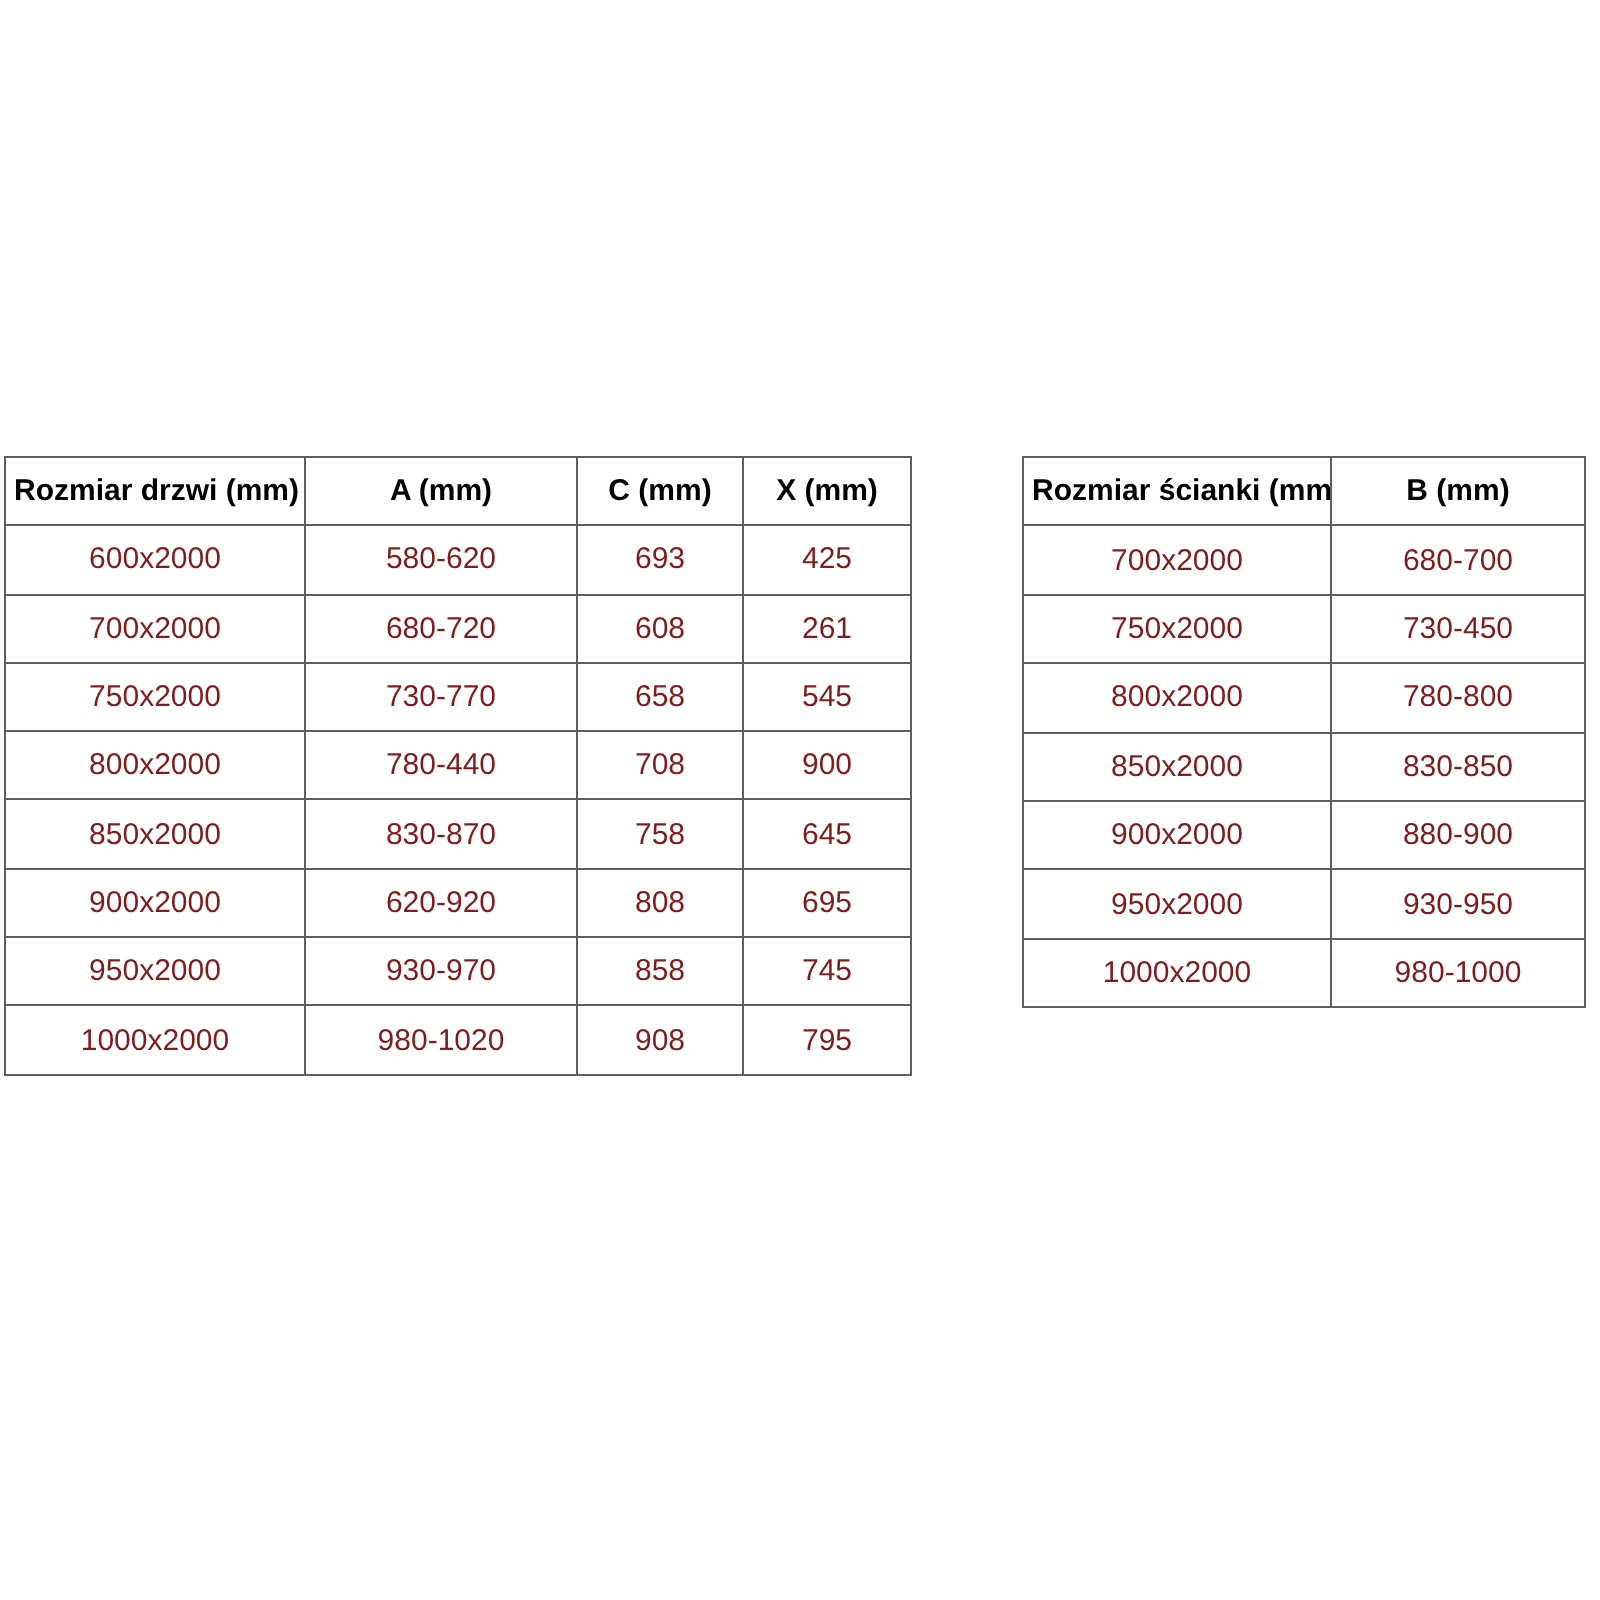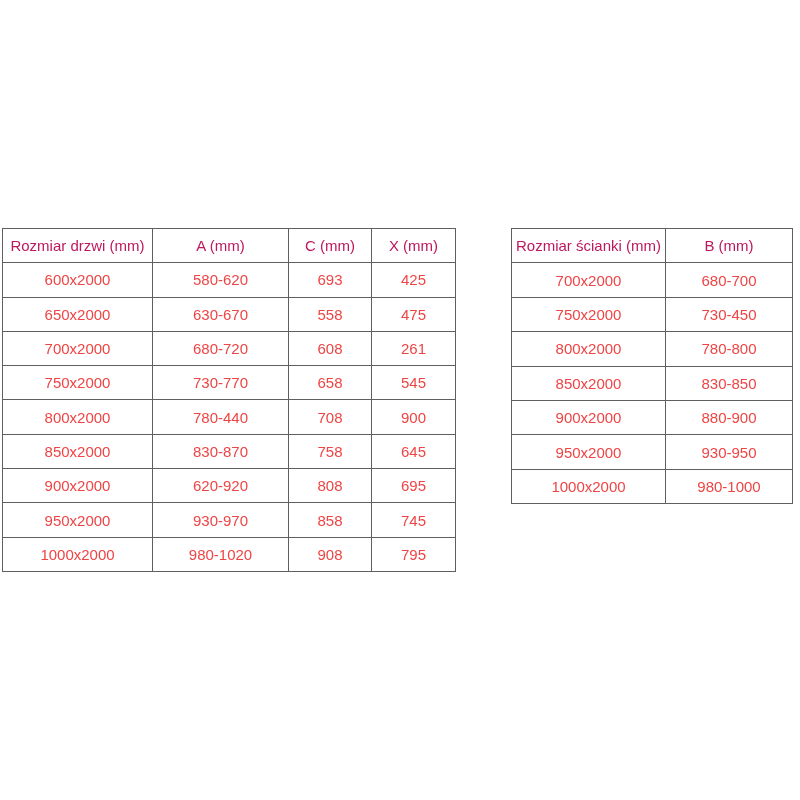--- a/index.html
+++ b/index.html
@@ -27,26 +27,26 @@
     border: 1px solid #5f5f5f;
     text-align: center;
     vertical-align: middle;
     padding: 0 4px;
     font-size: 15px;
     line-height: 1;
     white-space: nowrap;
     overflow: hidden;
   }
   table.spec th {
-    font-weight: normal;
-    color: #be185d;
+    font-weight: bold;
+    color: #000000;
   }
   table.spec td {
     font-weight: normal;
-    color: #ef4444;
+    color: #7f1d1d;
   }
   
   #door-table {
     left: 2px;
     top: 228px;
     width: 453px;
   }
   #door-table th, #door-table td { height: 33.3px; }
   
   #wall-table {
@@ -75,26 +75,20 @@
         <th>C (mm)</th>
         <th>X (mm)</th>
       </tr>
     </thead>
     <tbody>
         <tr>
           <td>600x2000</td>
           <td>580-620</td>
           <td>693</td>
           <td>425</td>
-        </tr>
-        <tr>
-          <td>650x2000</td>
-          <td>630-670</td>
-          <td>558</td>
-          <td>475</td>
         </tr>
         <tr>
           <td>700x2000</td>
           <td>680-720</td>
           <td>608</td>
           <td>261</td>
         </tr>
         <tr>
           <td>750x2000</td>
           <td>730-770</td>

